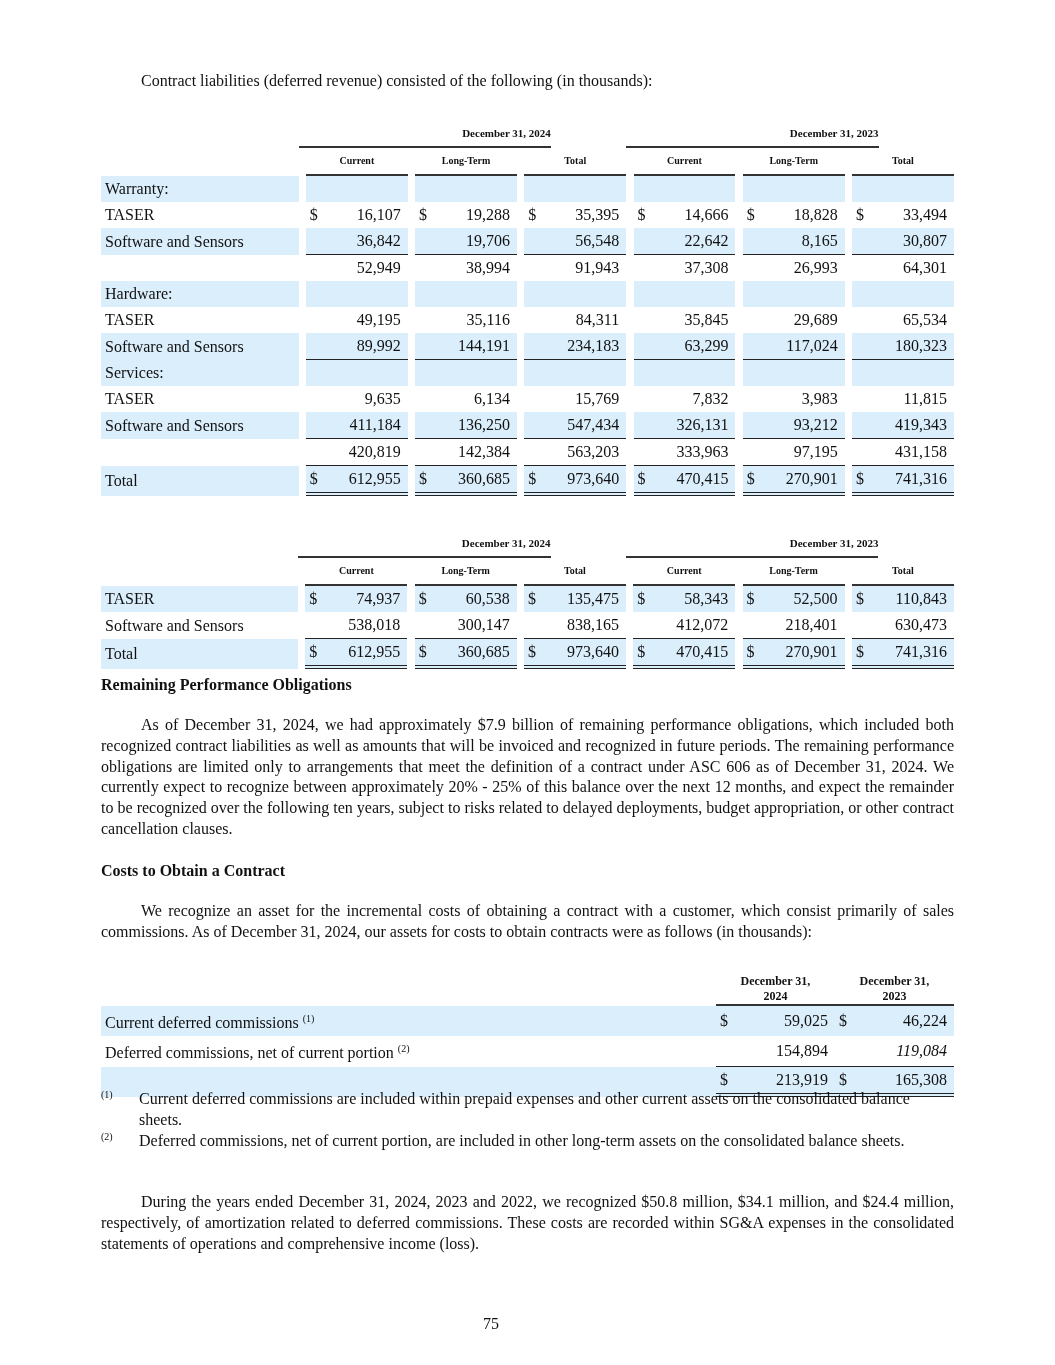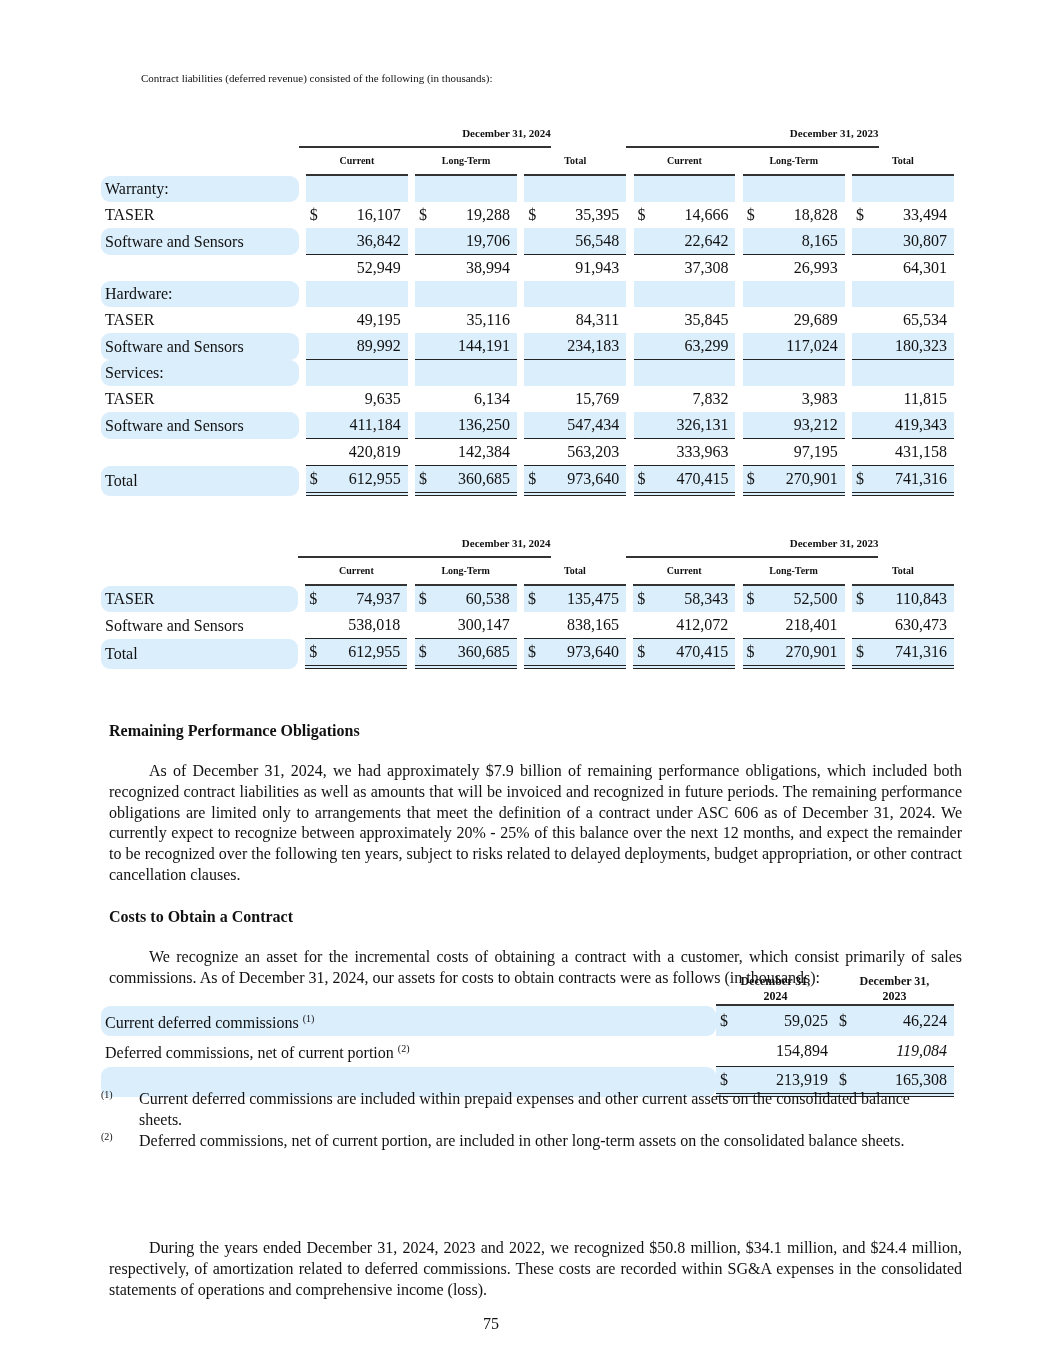--- a/index.html
+++ b/index.html
@@ -2,38 +2,38 @@
 <html><head>
 <meta charset="utf-8">
 <style>
   html, body { margin: 0; padding: 0; background: #ffffff; }
   body {
     width: 1055px; height: 1365px; position: relative;
     font-family: "Liberation Serif", serif; color: #111;
     font-size: 16px;
   }
   .page { position: absolute; left: 101px; top: 0; width: 853px; }
-  .intro { position: absolute; top: 72px; left: 40px; font-size: 11px; }
+  .intro { position: absolute; top: 72px; left: 40px; font-size: 16px; }
   table.fin { border-collapse: separate; border-spacing: 0; width: 853px; font-size: 16px; }
   table.fin td { padding: 0; height: 26px; line-height: 26px; }
   .hdr-year td { height: 18px; line-height: 18px; font-weight: bold; font-size: 11px; text-align: right; }
   .hdr-col td { height: 20px; line-height: 20px; font-weight: bold; font-size: 10px; text-align: center; }
   .yr-line { border-bottom: 2px solid #333; }
   .col-line { border-bottom: 2px solid #333; }
   tr.shade td { background: #dbeefc; }
-  td.lbl { padding-left: 4px !important; width: 206px; border-radius: 9px; }
+  td.lbl { padding-left: 4px !important; width: 206px; }
   td.dol { width: 24px; text-align: left; padding-left: 4px !important; }
   td.num { width: 70px; text-align: right; padding-right: 7px !important; }
   td.gap { width: 8px; background: transparent !important; }
   .ul td.u { border-bottom: 1.5px solid #222; }
   .dbl td.u { border-bottom: 4px double #222; }
   .t1 { position: absolute; top: 120px; }
   .t2 { position: absolute; top: 530px; }
   h3 { margin: 0; font-size: 16px; font-weight: bold; }
-  .sec { position: absolute; left: 8px; width: 853px; margin-top: 46px; }
+  .sec { position: absolute; left: 0; width: 853px; }
   p.body { margin: 0; text-align: justify; text-indent: 40px; line-height: 20.8px; font-size: 16px; }
   .t3 { position: absolute; top: 970px; }
   table.cm { border-collapse: separate; border-spacing: 0; width: 853px; font-size: 16px; }
   table.cm td { padding: 0; height: 26px; line-height: 26px; }
   table.cm td.lbl { width: 590px; padding-left: 4px; }
   table.cm td.dol { width: 24px; padding-left: 16px; }
   table.cm td.num { width: 80px; text-align: right; padding-right: 2px; }
   .cmhdr td { font-weight: bold; font-size: 12px; text-align: center; line-height: 15px !important; height: 34px !important; vertical-align: bottom; }
   sup { font-size: 10px; }
   .fn { position: absolute; left: 0; width: 853px; font-size: 16px; line-height: 20.8px; }

